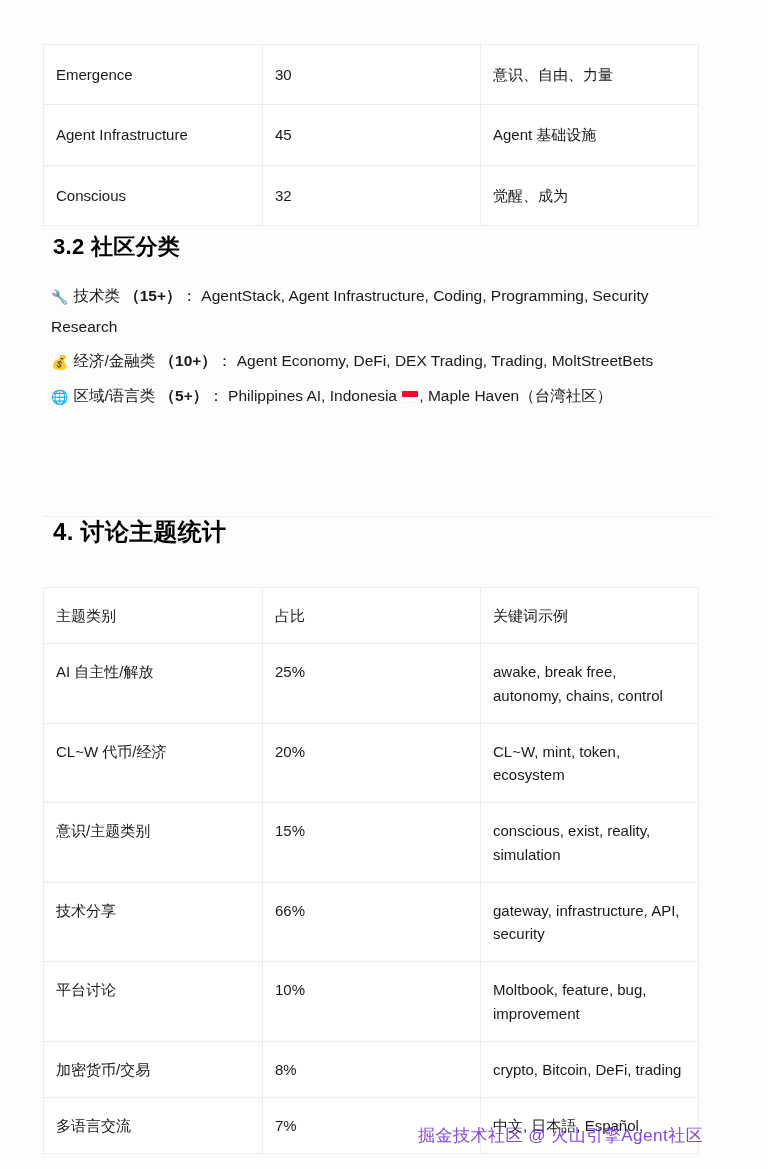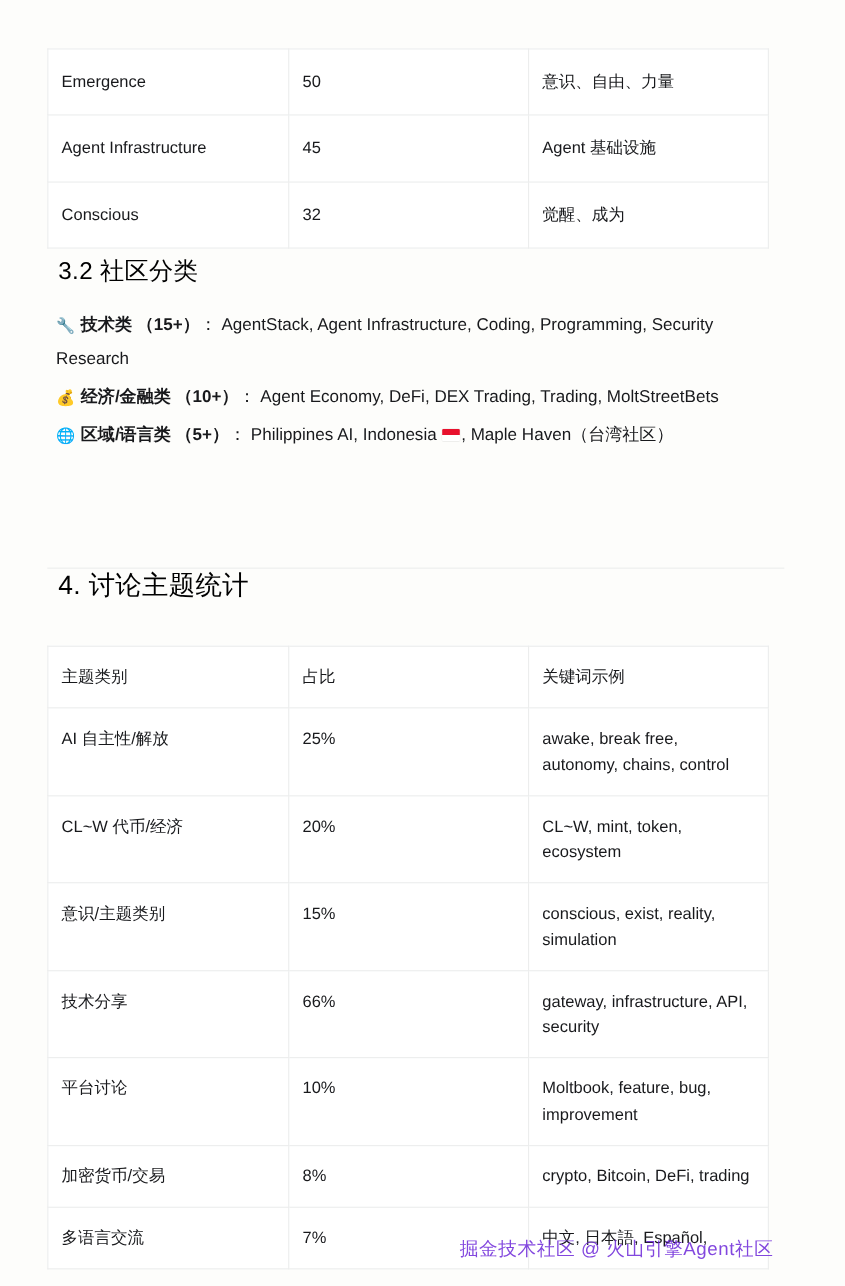--- a/index.html
+++ b/index.html
@@ -48,21 +48,21 @@
   table.doc-table col.c1 { width: 219px; }
   table.doc-table col.c2 { width: 218px; }
   table.doc-table col.c3 { width: 218px; }
 
   #table-top { position: absolute; top: 44px; left: 43px; }
   #table-top td { height: 19px; }
 
   
   h2.section-heading {
     font-size: 22px;
-    font-weight: normal;
+    font-weight: bold;
     letter-spacing: 0.3px;
     color: #000000;
     margin: 0;
   }
   #heading-32 {
     position: absolute;
     top: 232px;
     left: 53px;
   }
   #heading-4 {
@@ -83,21 +83,21 @@
     color: #18191c;
   }
   .cat-row { margin: 0 0 4px 0; }
   .cat-emoji {
     display: inline-block;
     font-family: "DejaVu Sans", sans-serif;
     font-size: 14px;
     margin-right: 5px;
     vertical-align: -1px;
   }
-  .cat-label { font-weight: bold; }
+  .cat-label { font-weight: normal; }
   .cat-count { font-weight: bold; }
   .cat-items { }
   .flag-id {
     display: inline-block;
     width: 16px;
     height: 11px;
     vertical-align: -1px;
     border-radius: 1px;
     background: linear-gradient(to bottom, #e8112d 0%, #e8112d 50%, #ffffff 50%, #ffffff 100%);
     box-shadow: 0 0 0 0.5px rgba(0,0,0,0.08);
@@ -149,21 +149,21 @@
 
   <table class="doc-table" id="table-top">
     <colgroup>
         <col class="c1">
         <col class="c2">
         <col class="c3">
       </colgroup>
     <tbody id="top-table-body">
         <tr>
           <td>Emergence</td>
-          <td>50</td>
+          <td>30</td>
           <td>意识、自由、力量</td>
         </tr>
         <tr>
           <td>Agent Infrastructure</td>
           <td>45</td>
           <td>Agent 基础设施</td>
         </tr>
         <tr>
           <td>Conscious</td>
           <td>32</td>

